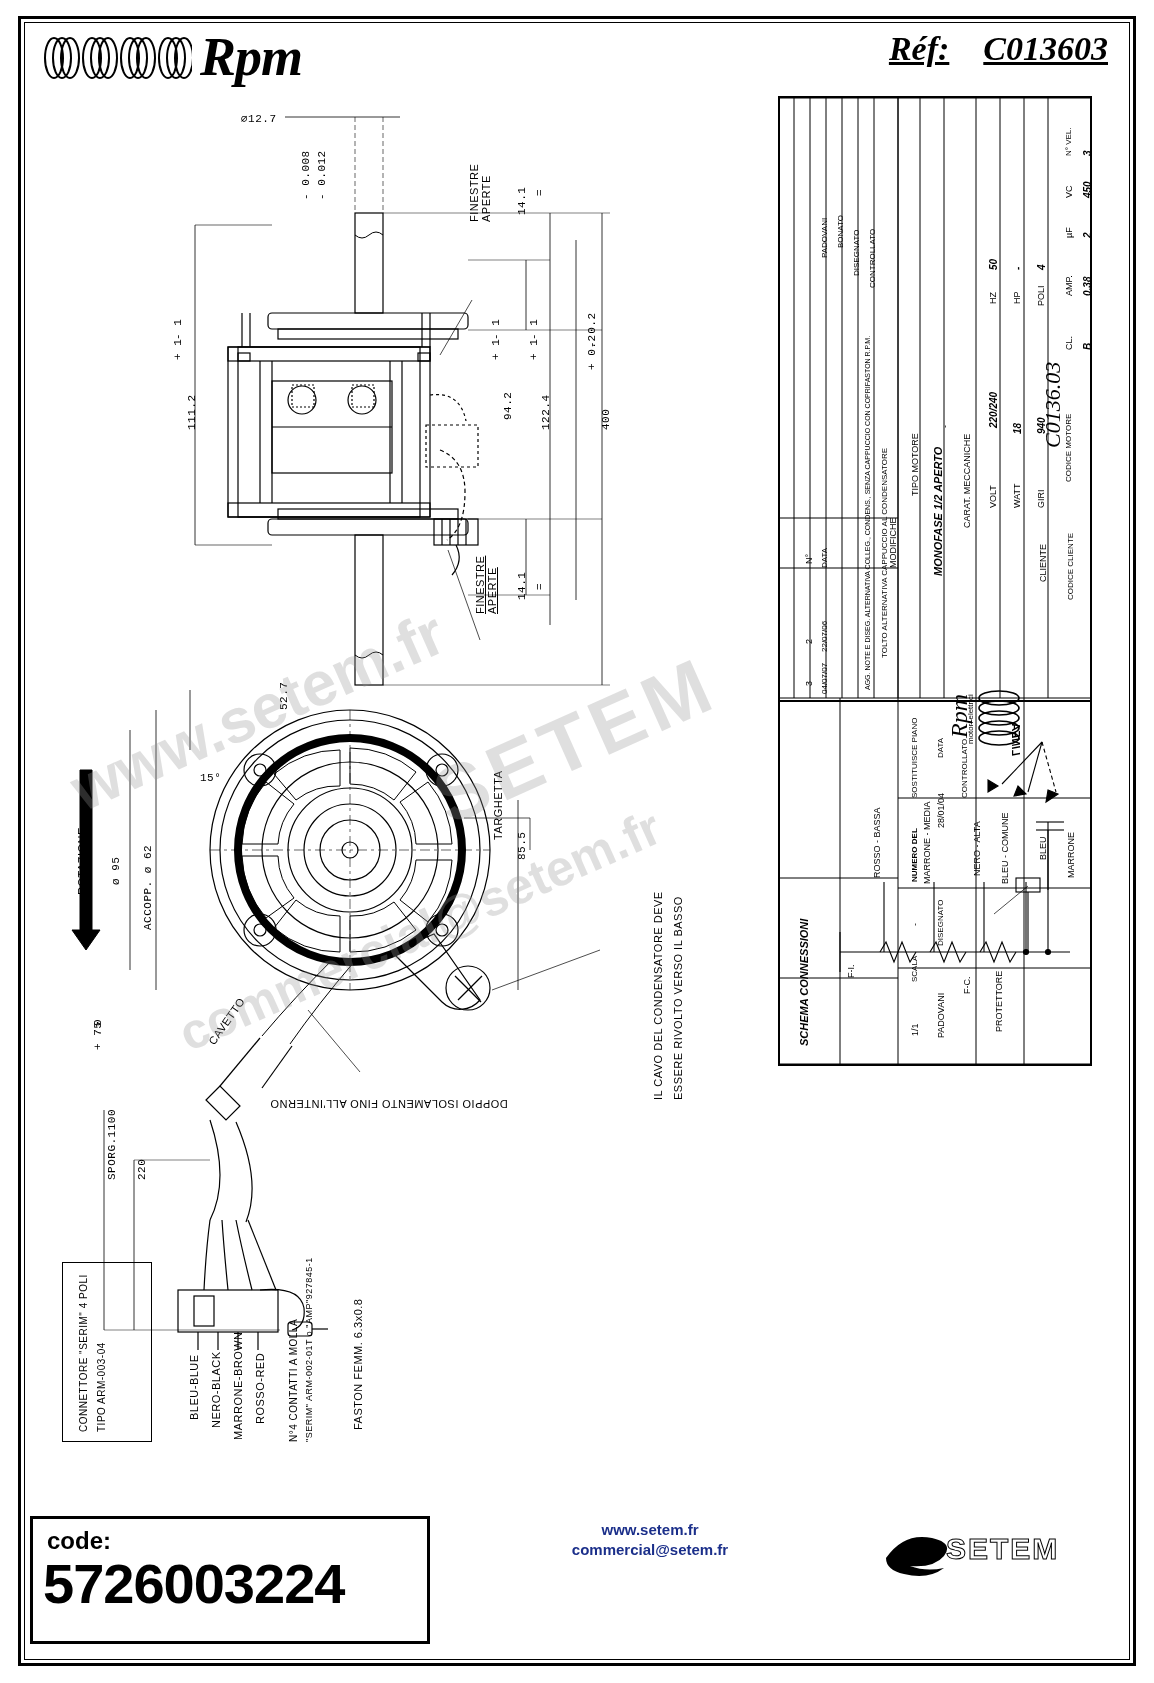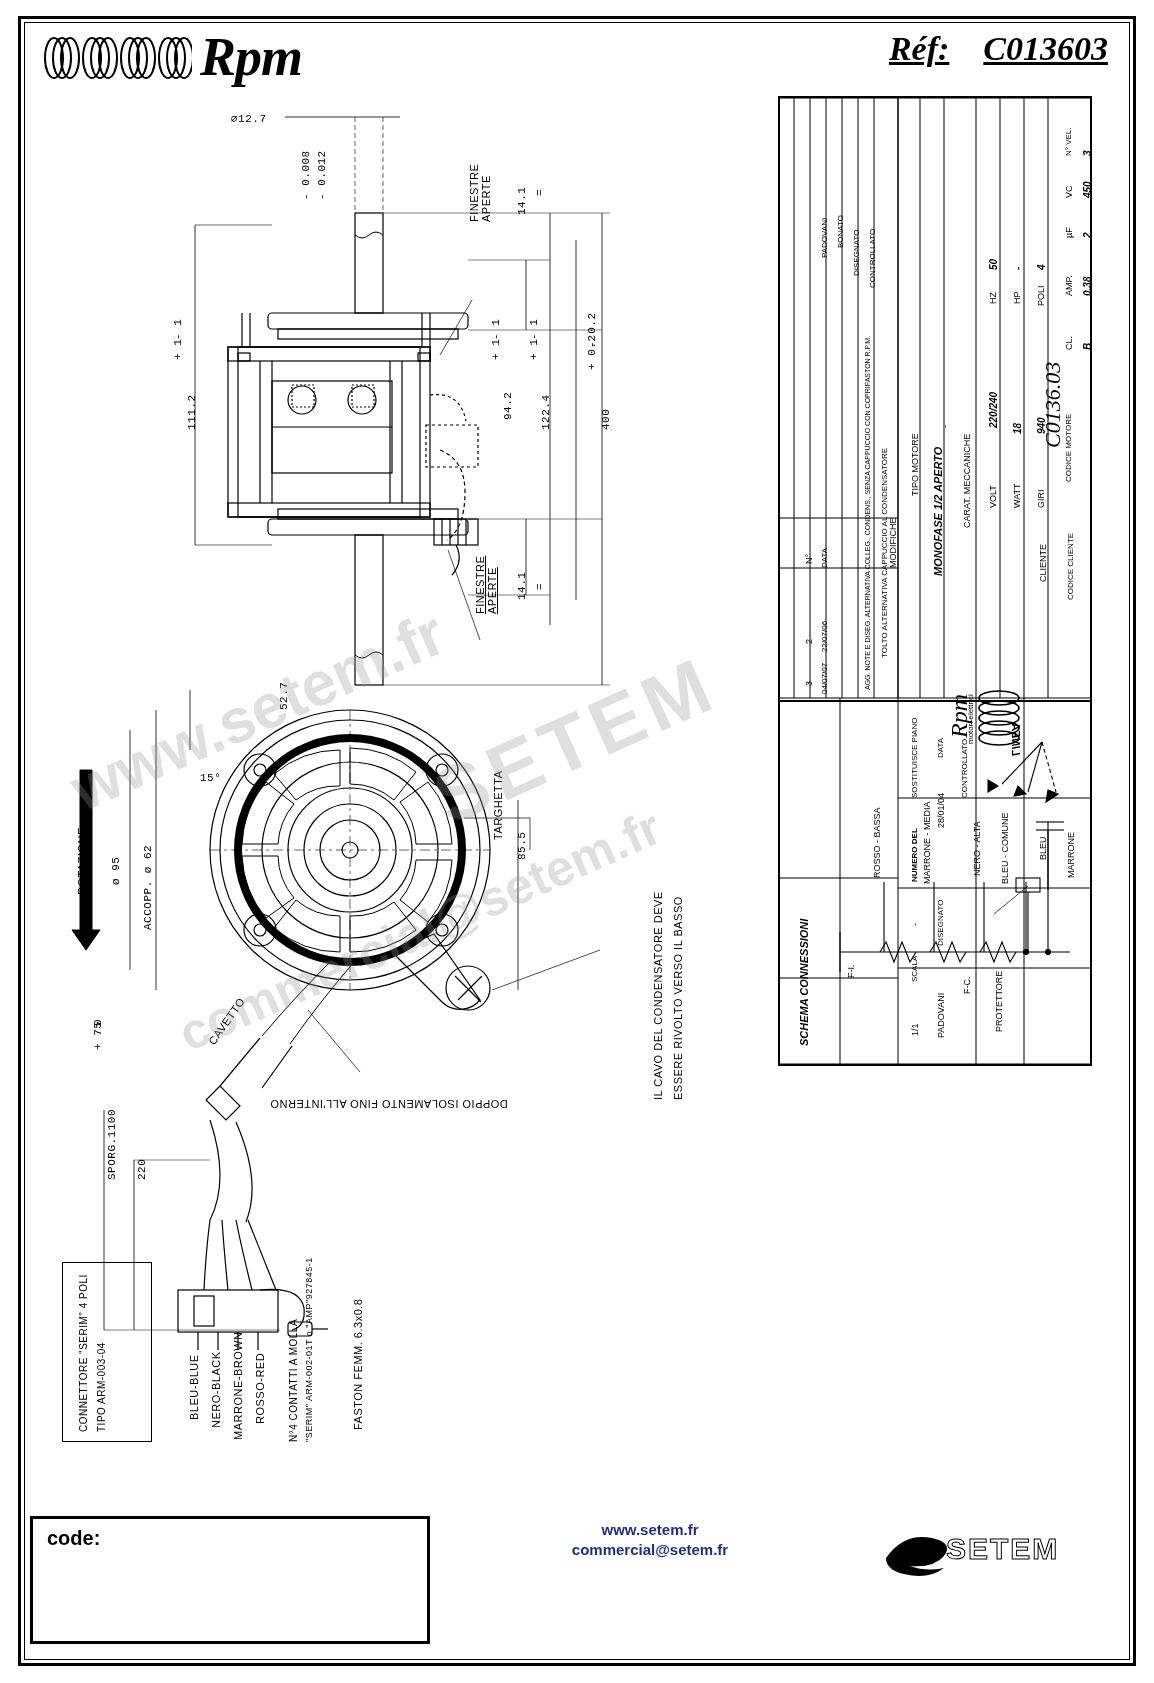--- a/index.html
+++ b/index.html
@@ -29,21 +29,21 @@
   .schema{position:absolute;left:778px;top:700px;width:314px;height:366px;border:2px solid #000;box-sizing:border-box;}
 
   
   .wm{position:absolute;color:rgba(150,150,150,0.30);font-weight:bold;font-family:"Liberation Sans",sans-serif;white-space:nowrap;pointer-events:none;}
   .wm1{left:60px;top:760px;font-size:62px;transform:rotate(-24deg);transform-origin:0 0;}
   .wm2{left:420px;top:760px;font-size:78px;transform:rotate(-24deg);transform-origin:0 0;letter-spacing:6px;}
   .wm3{left:170px;top:1010px;font-size:50px;transform:rotate(-24deg);transform-origin:0 0;}
 
   
   .codebox{position:absolute;left:30px;top:1516px;width:400px;height:128px;border:3px solid #000;box-sizing:border-box;background:#fff;}
-  .codebox .lbl{position:absolute;left:14px;top:8px;font-size:20px;font-weight:bold;}
+  .codebox .lbl{position:absolute;left:14px;top:8px;font-size:24px;font-weight:bold;}
   .codebox .num{position:absolute;left:10px;top:32px;font-size:56px;font-weight:bold;letter-spacing:-1px;}
   .footer{position:absolute;left:440px;top:1520px;width:420px;text-align:center;}
   .footer .l1{font-size:15px;font-weight:bold;color:#1b2f8a;line-height:20px;}
   .footer .l2{font-size:13px;margin-top:10px;}
   .setem-logo{position:absolute;left:880px;top:1528px;width:250px;height:48px;}
   .setem-logo .st{position:absolute;left:66px;top:4px;font-size:30px;font-weight:bold;font-family:"Liberation Sans",sans-serif;letter-spacing:2px;-webkit-text-stroke:1px #000;color:#fff;}
 
   svg{display:block;}
   .dwg{position:absolute;left:0;top:0;}
 </style>
@@ -148,21 +148,21 @@
       <line x1="458" y1="424" x2="592" y2="424" stroke-width="0.5"></line>
       <line x1="458" y1="500" x2="540" y2="500" stroke-width="0.5"></line>
       <line x1="373" y1="118" x2="600" y2="118" stroke-width="0.5"></line>
       <line x1="373" y1="590" x2="600" y2="590" stroke-width="0.5"></line>
 
       <line x1="430" y1="260" x2="462" y2="205" stroke-width="0.7"></line>
       <line x1="438" y1="455" x2="470" y2="545" stroke-width="0.7"></line>
     </g>
   </svg>
 
-  <div class="t m" style="left:231px;top:112px;">⌀12.7</div>
+  <div class="t m" style="left:241px;top:112px;">⌀12.7</div>
   <div class="t m rot90" style="left:300px;top:200px;">- 0.008</div>
   <div class="t m rot90" style="left:316px;top:200px;">- 0.012</div>
 
   <div class="t m rot90" style="left:186px;top:430px;">111.2</div>
   <div class="t m rot90" style="left:172px;top:360px;">+ 1</div>
   <div class="t m rot90" style="left:172px;top:340px;">- 1</div>
 
   <div class="t m rot90" style="left:502px;top:420px;">94.2</div>
   <div class="t m rot90" style="left:490px;top:360px;">+ 1</div>
   <div class="t m rot90" style="left:490px;top:340px;">- 1</div>
@@ -461,20 +461,21 @@
     <div class="cell vtxt" style="position:absolute;left:182px;top:292px;font-size:9px;">F-C.</div>
     <div class="cell vtxt" style="position:absolute;left:214px;top:330px;font-size:9px;">PROTETTORE</div>
   </div>
 
   <div class="wm wm1">www.setem.fr</div>
   <div class="wm wm2">SETEM</div>
   <div class="wm wm3">commercial@setem.fr</div>
 
   <div class="codebox">
     <div class="lbl">code:</div>
+    <div class="num">5726003224</div>
   </div>
 
   <div class="footer">
     <div class="l1">www.setem.fr</div>
     <div class="l1">commercial@setem.fr</div>
   </div>
 
   <div class="setem-logo">
     <svg width="250" height="48" viewBox="0 0 250 48">
       <path d="M6 30 q18 -26 46 -20 q22 5 12 18 q-10 12 -34 10 q16 6 34 2 q-16 12 -40 6 q-18 -4 -18 -16 z" fill="#000"></path>

